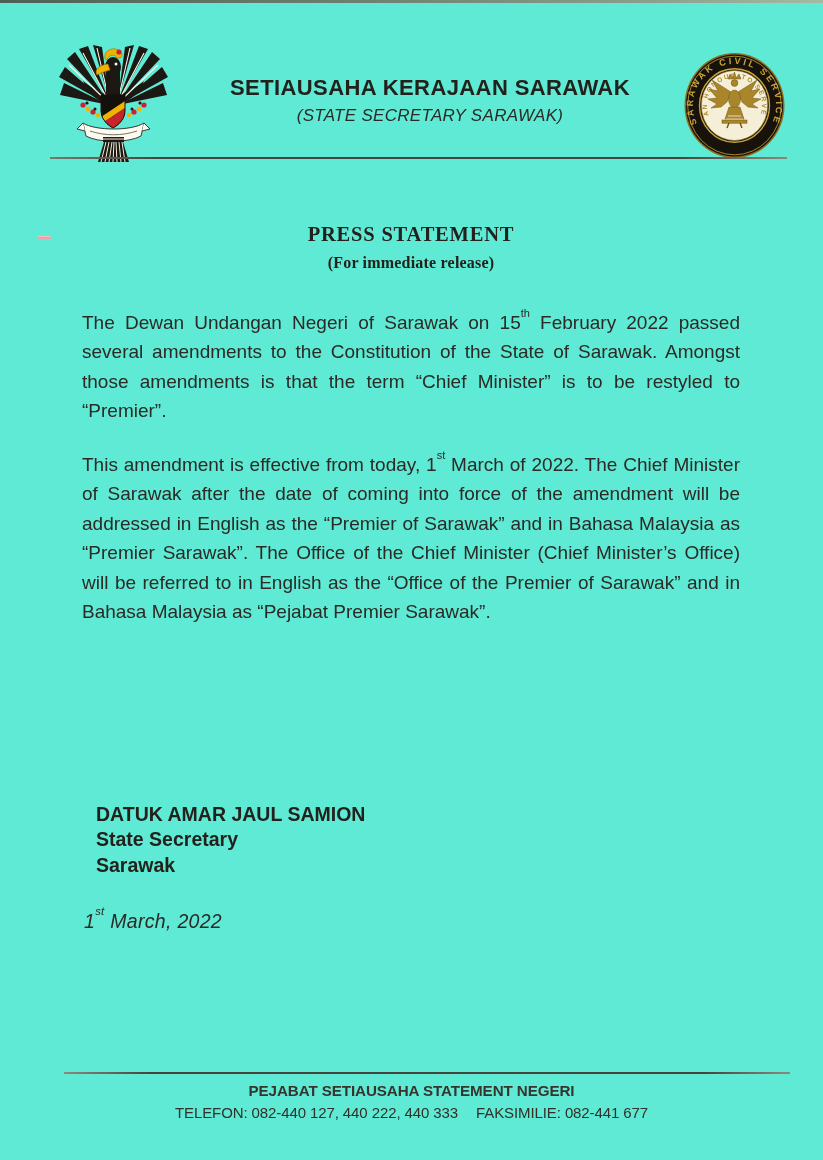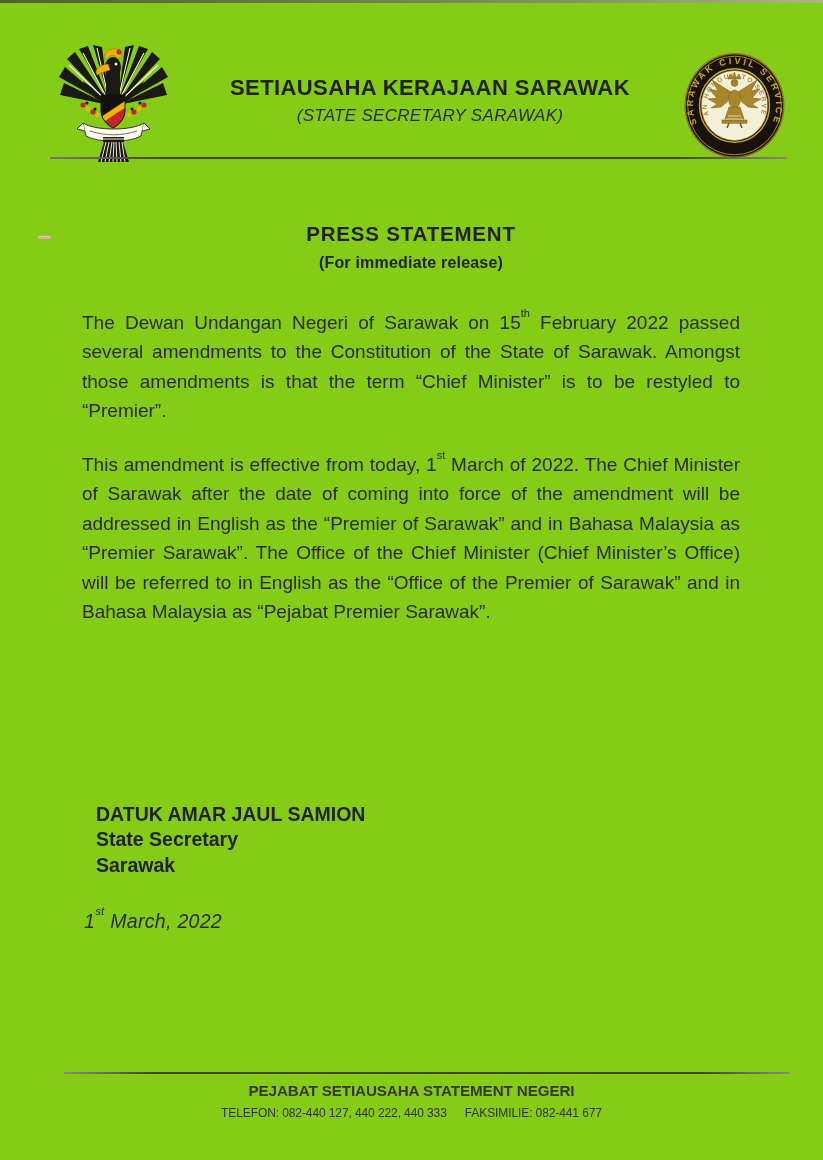--- a/index.html
+++ b/index.html
@@ -4,21 +4,21 @@
 <style>
   html,body{margin:0;padding:0;}
   body{
     width:823px;height:1160px;
     background:#e8e4d4;
     font-family:"Liberation Sans","DejaVu Sans",sans-serif;
     position:relative;overflow:hidden;
   }
   .page{
     position:absolute;inset:0;
-    background:#84cc16;
+    background:#5eead4;
     color:#2b2a26;
   }
   .edge-top{
     position:absolute;top:0;left:0;width:100%;height:3px;
     background:linear-gradient(to right,#4a483f 0%,#6d6a5c 40%,#8f8c7a 75%,#b3b09c 100%);
     opacity:.85;
   }
   .crest{position:absolute;left:57px;top:45px;width:113px;height:118px;}
   .seal{position:absolute;left:682px;top:52px;width:105px;height:107px;}
   .header-titles{
@@ -35,21 +35,21 @@
     position:absolute;left:50px;top:157px;width:737px;height:2px;
     background:linear-gradient(to right,#7b786c,#45433b 15%,#45433b 85%,#8c897a);
   }
   .stray-mark{
     position:absolute;left:38px;top:236px;width:13px;height:3px;
     background:linear-gradient(to bottom,#f6d9a8,#ef8fb2 60%,#f2a9c4);
     border-radius:1px;
   }
   .statement-heading{
     position:absolute;left:82px;top:219px;width:658px;
-    text-align:center;font-weight:700;color:#23211c;
+    text-align:center;font-weight:700;color:#23211c;font-family:Liberation Serif, serif;
   }
   .statement-title{font-size:20.5px;line-height:30px;letter-spacing:.8px;}
   .statement-subtitle{font-size:16px;line-height:28px;letter-spacing:.2px;}
   .para{
     position:absolute;left:82px;width:658px;
     font-size:19px;line-height:29.4px;
     text-align:justify;text-justify:inter-word;
     color:#2b2a26;
   }
   .p1{top:300px;margin-top:8px;}
@@ -69,21 +69,21 @@
     background:linear-gradient(to right,#8c897a,#45433b 12%,#45433b 88%,#8c897a);
   }
   .footer{
     position:absolute;left:0;top:1080px;width:823px;
     text-align:center;color:#33302a;
   }
   .footer-line1,.footer-line2{
     font-weight:700;font-size:15.2px;line-height:22px;letter-spacing:-0.1px;color:#38342c;
   }
   .footer-line3{
-    font-size:12px;line-height:22px;letter-spacing:-0.1px;
+    font-size:15px;line-height:22px;letter-spacing:-0.1px;
     display:flex;justify-content:center;gap:18px;align-items:flex-end;
   }
 </style>
 </head>
 <body>
 
 <div class="page">
 
   <div class="edge-top"></div>
 

